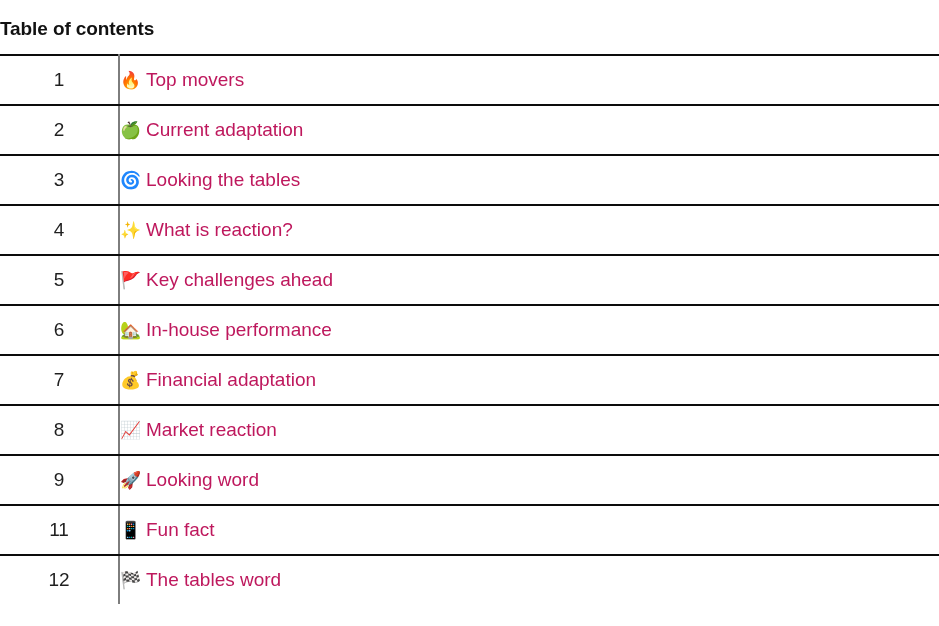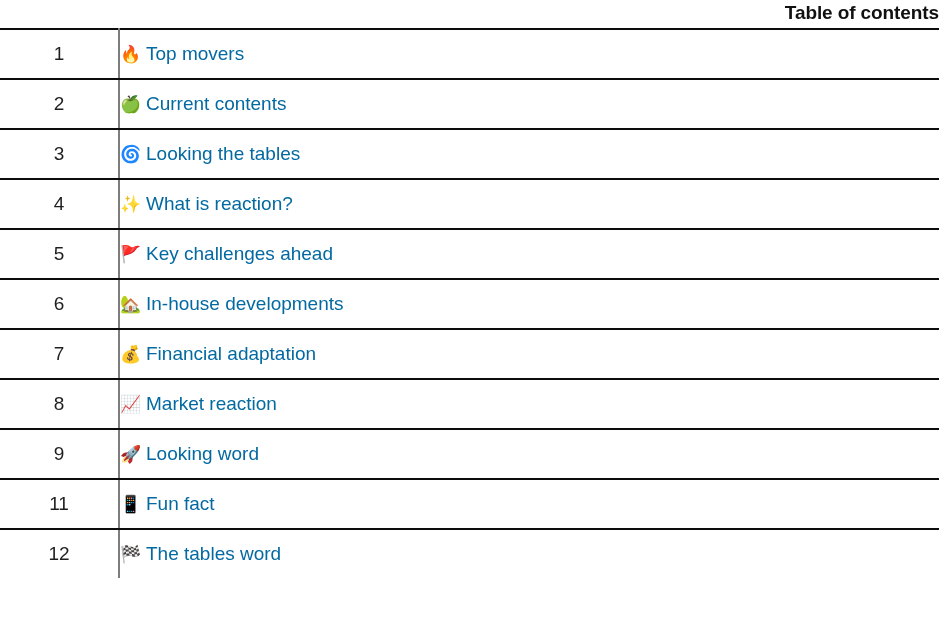--- a/index.html
+++ b/index.html
@@ -20,27 +20,27 @@
     width: 939px;
     height: 626px;
     position: relative;
     background: #ffffff;
     box-sizing: border-box;
   }
 
   .toc-title {
     font-size: 19px;
     font-weight: bold;
-    text-align: right;
+    text-align: left;
     color: #111111;
     letter-spacing: -0.1px;
-    padding-top: 0;
+    padding-top: 16px;
     padding-bottom: 0;
     line-height: 26px;
-    height: 28px;
+    height: 54px;
     box-sizing: border-box;
   }
 
   .toc-table {
     width: 100%;
     border-collapse: collapse;
     table-layout: fixed;
     border-top: 2px solid #0c0c0c;
   }
 
@@ -65,21 +65,21 @@
     font-size: 19px;
     color: #1f1f1f;
     border-right: 2px solid #7d7d7d;
     line-height: 48px;
     font-weight: 400;
   }
 
   .col-label {
     padding-left: 8px;
     font-size: 19px;
-    color: #0369a1;
+    color: #be185d;
     line-height: 48px;
     white-space: nowrap;
     font-weight: 400;
     margin-top: 8px;
   }
 
   .row-emoji {
     font-family: "DejaVu Sans", sans-serif;
     font-size: 17px;
     display: inline-block;
@@ -100,37 +100,37 @@
   <div class="toc-title">Table of contents</div>
 
   <table class="toc-table">
     <tbody>
         <tr>
           <td class="col-num">1</td>
           <td class="col-label"><span class="row-emoji">🔥</span><span class="row-text">Top movers</span></td>
         </tr>
         <tr>
           <td class="col-num">2</td>
-          <td class="col-label"><span class="row-emoji">🍏</span><span class="row-text">Current contents</span></td>
+          <td class="col-label"><span class="row-emoji">🍏</span><span class="row-text">Current adaptation</span></td>
         </tr>
         <tr>
           <td class="col-num">3</td>
           <td class="col-label"><span class="row-emoji">🌀</span><span class="row-text">Looking the tables</span></td>
         </tr>
         <tr>
           <td class="col-num">4</td>
           <td class="col-label"><span class="row-emoji">✨</span><span class="row-text">What is reaction?</span></td>
         </tr>
         <tr>
           <td class="col-num">5</td>
           <td class="col-label"><span class="row-emoji">🚩</span><span class="row-text">Key challenges ahead</span></td>
         </tr>
         <tr>
           <td class="col-num">6</td>
-          <td class="col-label"><span class="row-emoji">🏡</span><span class="row-text">In-house developments</span></td>
+          <td class="col-label"><span class="row-emoji">🏡</span><span class="row-text">In-house performance</span></td>
         </tr>
         <tr>
           <td class="col-num">7</td>
           <td class="col-label"><span class="row-emoji">💰</span><span class="row-text">Financial adaptation</span></td>
         </tr>
         <tr>
           <td class="col-num">8</td>
           <td class="col-label"><span class="row-emoji">📈</span><span class="row-text">Market reaction</span></td>
         </tr>
         <tr>

